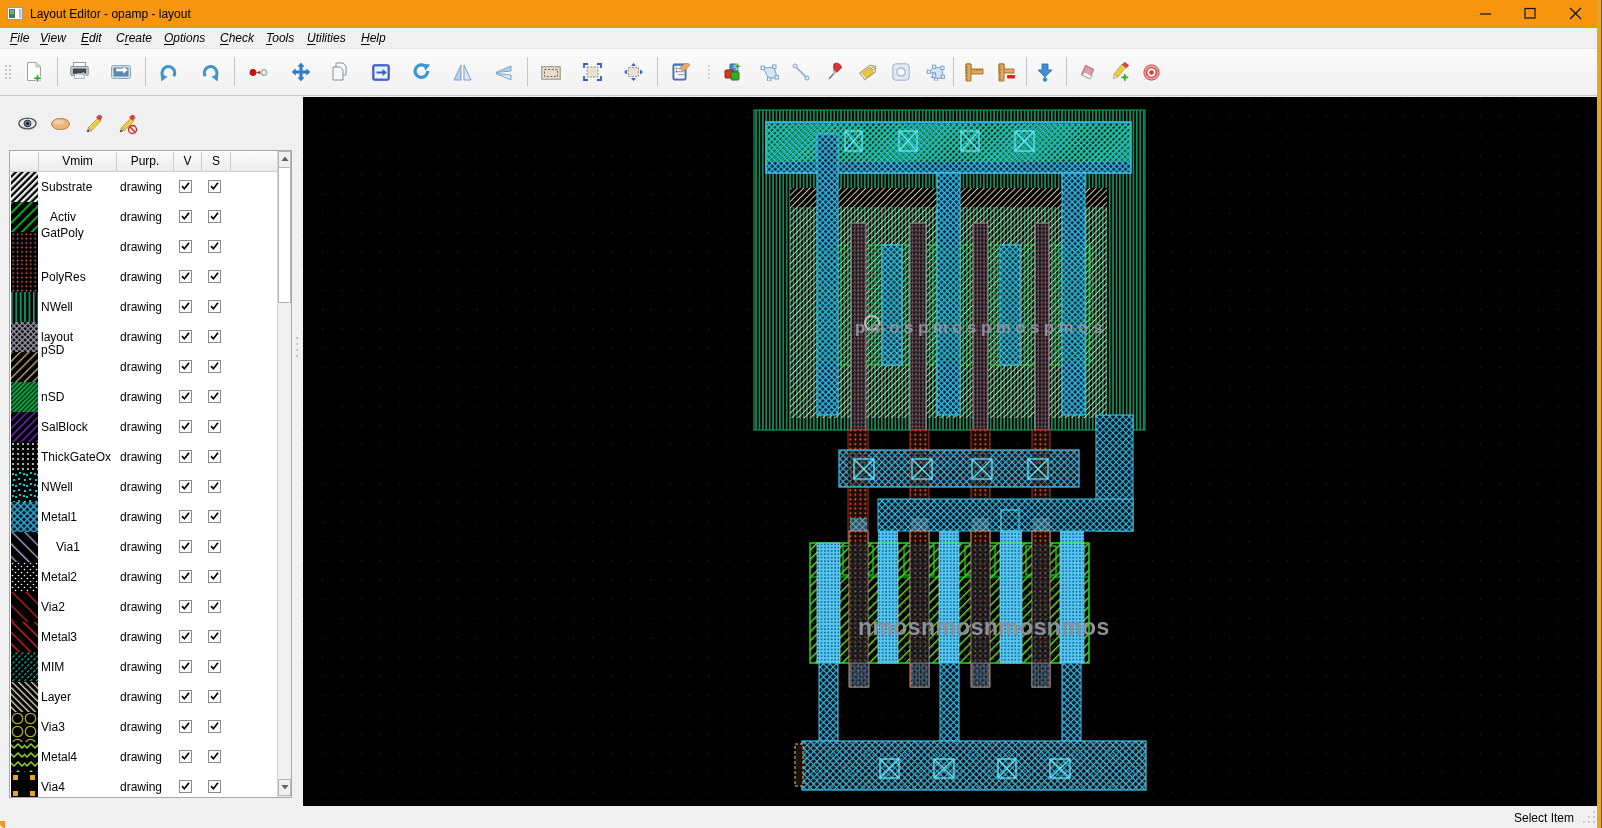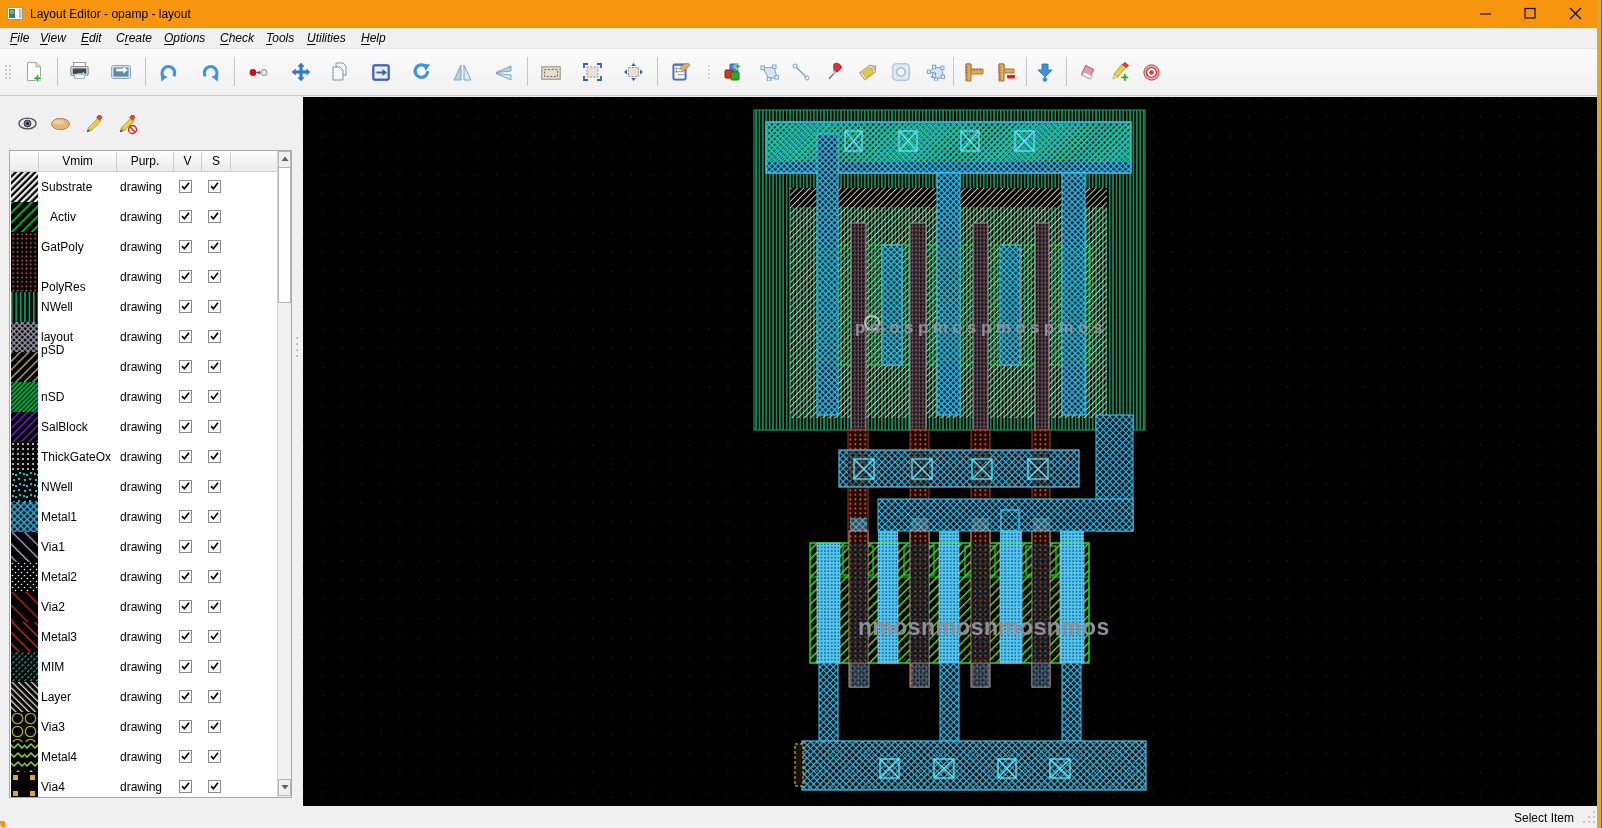--- a/index.html
+++ b/index.html
@@ -445,32 +445,32 @@
   <div class="abs" style="left:110px;top:59px">drawing</div>
   <div class="abs" style="left:169px;top:59px;width:11px;height:11px;background:#fff;border:1px solid #8a8a8a"><svg width="11" height="11" viewBox="0 0 11 11">
         <path d="M2 5.2l2.4 2.6L9 1.8" fill="none" stroke="#000" stroke-width="1.7"></path>
       </svg></div>
   <div class="abs" style="left:198px;top:59px;width:11px;height:11px;background:#fff;border:1px solid #8a8a8a"><svg width="11" height="11" viewBox="0 0 11 11">
         <path d="M2 5.2l2.4 2.6L9 1.8" fill="none" stroke="#000" stroke-width="1.7"></path>
       </svg></div>
   <svg class="abs" style="left:1px;top:81px" width="27" height="30">
       <rect width="27" height="30" fill="url(#p_gat)"></rect>
     </svg>
-  <div class="abs" style="left:31px;top:89px">GatPoly</div>
+  <div class="abs" style="left:31px;top:75px">GatPoly</div>
   <div class="abs" style="left:110px;top:89px">drawing</div>
   <div class="abs" style="left:169px;top:89px;width:11px;height:11px;background:#fff;border:1px solid #8a8a8a"><svg width="11" height="11" viewBox="0 0 11 11">
         <path d="M2 5.2l2.4 2.6L9 1.8" fill="none" stroke="#000" stroke-width="1.7"></path>
       </svg></div>
   <div class="abs" style="left:198px;top:89px;width:11px;height:11px;background:#fff;border:1px solid #8a8a8a"><svg width="11" height="11" viewBox="0 0 11 11">
         <path d="M2 5.2l2.4 2.6L9 1.8" fill="none" stroke="#000" stroke-width="1.7"></path>
       </svg></div>
   <svg class="abs" style="left:1px;top:111px" width="27" height="30">
       <rect width="27" height="30" fill="url(#p_gat)"></rect>
     </svg>
-  <div class="abs" style="left:31px;top:129px">PolyRes</div>
+  <div class="abs" style="left:31px;top:119px">PolyRes</div>
   <div class="abs" style="left:110px;top:119px">drawing</div>
   <div class="abs" style="left:169px;top:119px;width:11px;height:11px;background:#fff;border:1px solid #8a8a8a"><svg width="11" height="11" viewBox="0 0 11 11">
         <path d="M2 5.2l2.4 2.6L9 1.8" fill="none" stroke="#000" stroke-width="1.7"></path>
       </svg></div>
   <div class="abs" style="left:198px;top:119px;width:11px;height:11px;background:#fff;border:1px solid #8a8a8a"><svg width="11" height="11" viewBox="0 0 11 11">
         <path d="M2 5.2l2.4 2.6L9 1.8" fill="none" stroke="#000" stroke-width="1.7"></path>
       </svg></div>
   <svg class="abs" style="left:1px;top:141px" width="27" height="30">
       <rect width="27" height="30" fill="url(#p_nwell)"></rect>
     </svg>
@@ -555,21 +555,21 @@
   <div class="abs" style="left:110px;top:359px">drawing</div>
   <div class="abs" style="left:169px;top:359px;width:11px;height:11px;background:#fff;border:1px solid #8a8a8a"><svg width="11" height="11" viewBox="0 0 11 11">
         <path d="M2 5.2l2.4 2.6L9 1.8" fill="none" stroke="#000" stroke-width="1.7"></path>
       </svg></div>
   <div class="abs" style="left:198px;top:359px;width:11px;height:11px;background:#fff;border:1px solid #8a8a8a"><svg width="11" height="11" viewBox="0 0 11 11">
         <path d="M2 5.2l2.4 2.6L9 1.8" fill="none" stroke="#000" stroke-width="1.7"></path>
       </svg></div>
   <svg class="abs" style="left:1px;top:381px" width="27" height="30">
       <rect width="27" height="30" fill="url(#p_via1)"></rect>
     </svg>
-  <div class="abs" style="left:31px;top:389px">Via1</div>
+  <div class="abs" style="left:46px;top:389px">Via1</div>
   <div class="abs" style="left:110px;top:389px">drawing</div>
   <div class="abs" style="left:169px;top:389px;width:11px;height:11px;background:#fff;border:1px solid #8a8a8a"><svg width="11" height="11" viewBox="0 0 11 11">
         <path d="M2 5.2l2.4 2.6L9 1.8" fill="none" stroke="#000" stroke-width="1.7"></path>
       </svg></div>
   <div class="abs" style="left:198px;top:389px;width:11px;height:11px;background:#fff;border:1px solid #8a8a8a"><svg width="11" height="11" viewBox="0 0 11 11">
         <path d="M2 5.2l2.4 2.6L9 1.8" fill="none" stroke="#000" stroke-width="1.7"></path>
       </svg></div>
   <svg class="abs" style="left:1px;top:411px" width="27" height="30">
       <rect width="27" height="30" fill="url(#p_m2)"></rect>
     </svg>

